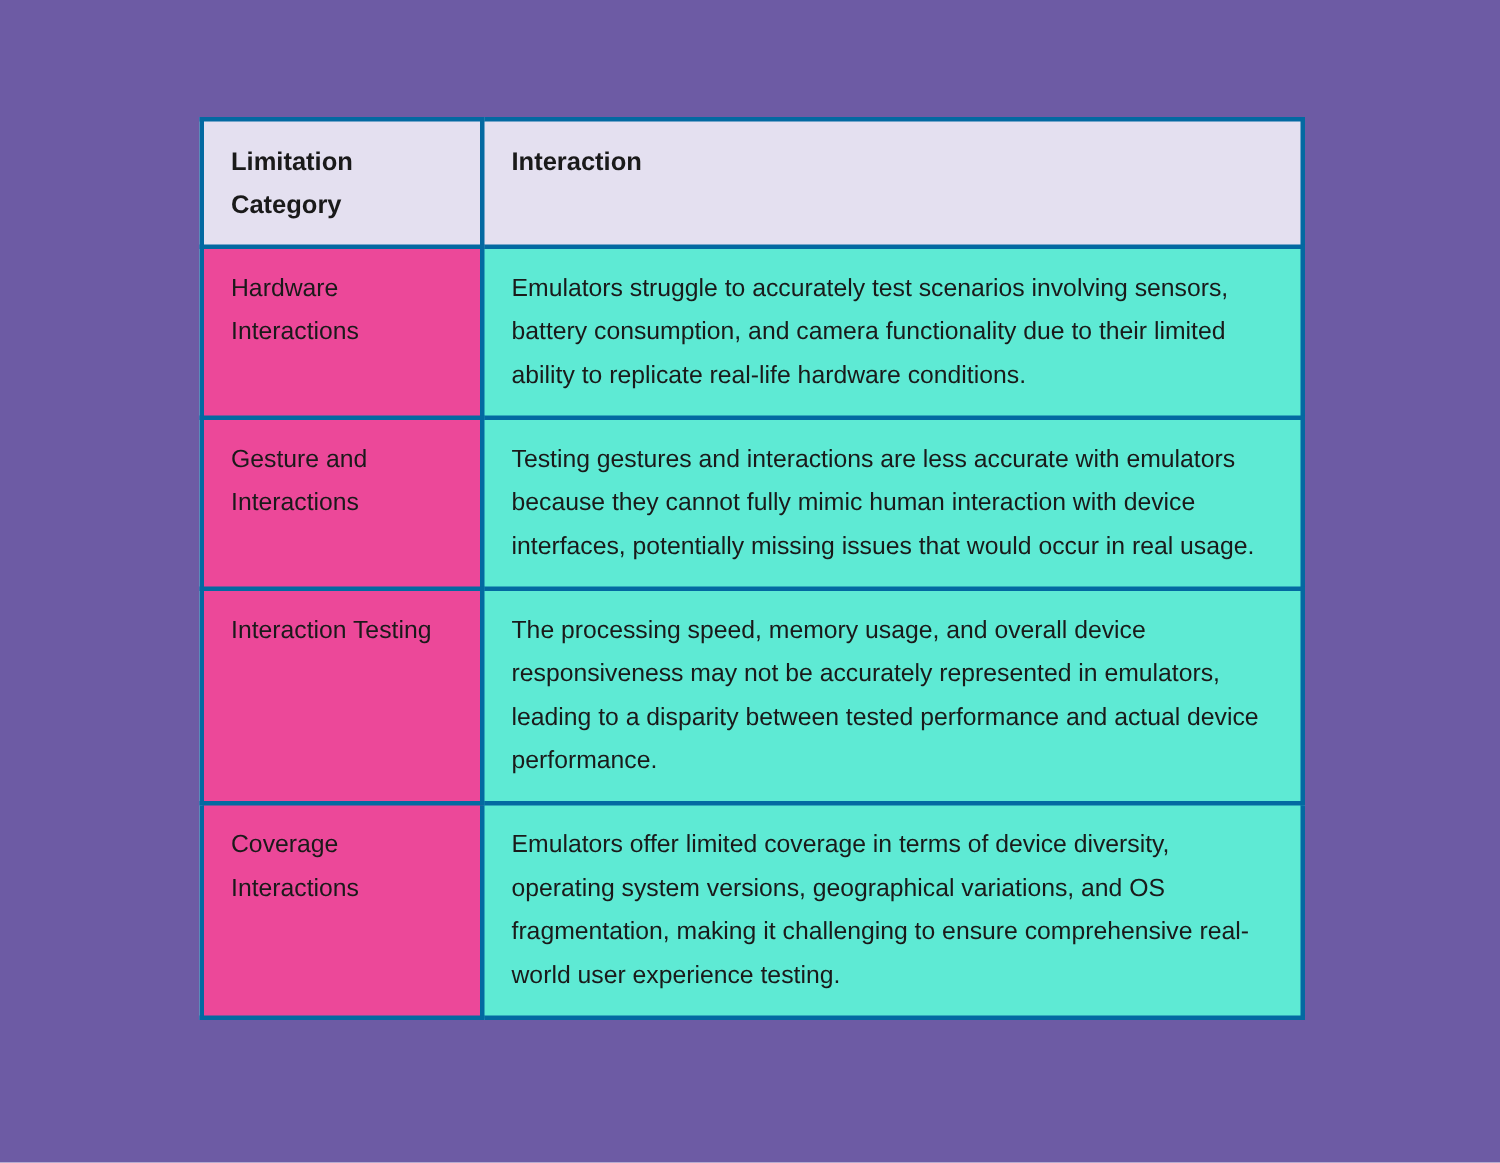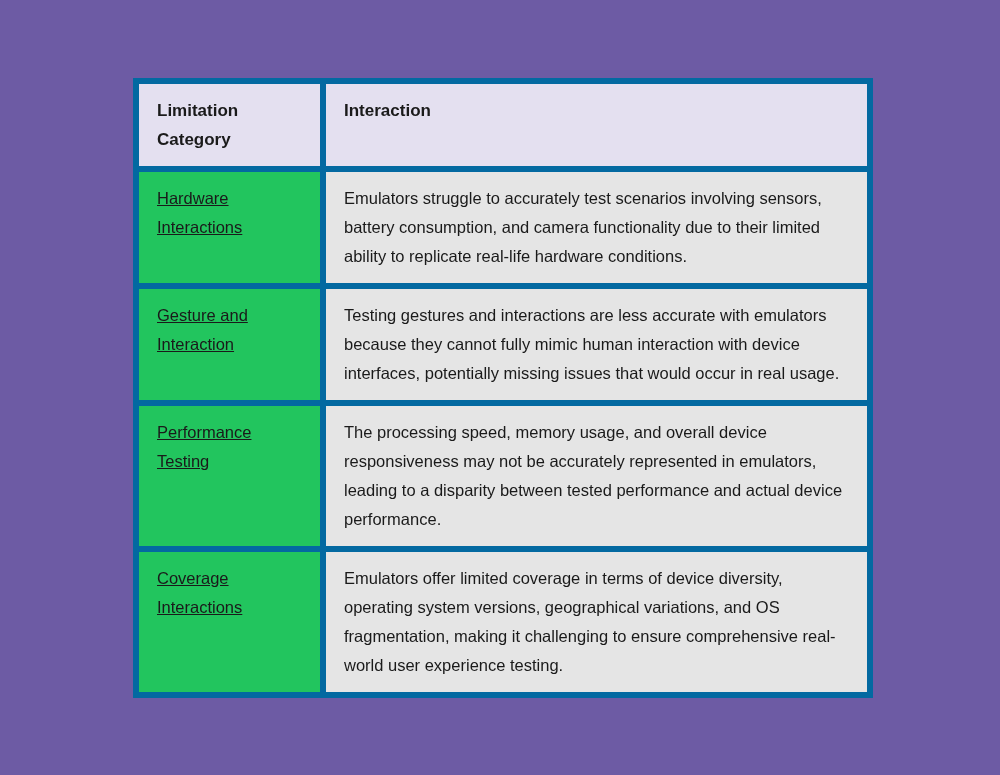--- a/index.html
+++ b/index.html
@@ -23,40 +23,39 @@
     position: absolute;
     left: 133px;
     top: 78px;
     width: 734px;
     border-collapse: collapse;
     table-layout: fixed;
     background: #ffffff;
   }
   table.limitations th,
   table.limitations td {
-    border: 6px solid #0369a1;
+    border: 3px solid #0369a1;
     vertical-align: top;
     text-align: left;
     padding: 12px 18px 12px 18px;
     font-size: 16.5px;
     line-height: 29px;
     word-wrap: break-word;
   }
   table.limitations th {
     background: #e4e0f0;
     font-weight: bold;
     font-size: 17px;
     height: 50px;
   }
   table.limitations td.category {
-    background: #22c55e;
-    text-decoration: underline;
+    background: #ec4899;
   }
   table.limitations td.description {
-    background: #e5e5e5;
+    background: #5eead4;
   }
   col.col-category { width: 187px; }
   col.col-description { width: 547px; }
 </style>
 </head>
 <body>
 
 <div class="canvas">
   <table class="limitations">
     <colgroup>
@@ -68,25 +67,25 @@
         <th>Limitation Category</th>
         <th>Interaction</th>
       </tr>
     </thead>
     <tbody>
       <tr>
         <td class="category">Hardware Interactions</td>
         <td class="description">Emulators struggle to accurately test scenarios involving sensors, battery consumption, and camera functionality due to their limited ability to replicate real-life hardware conditions.</td>
       </tr>
       <tr>
-        <td class="category">Gesture and Interaction</td>
+        <td class="category">Gesture and Interactions</td>
         <td class="description">Testing gestures and interactions are less accurate with emulators because they cannot fully mimic human interaction with device interfaces, potentially missing issues that would occur in real usage.</td>
       </tr>
       <tr>
-        <td class="category">Performance Testing</td>
+        <td class="category">Interaction Testing</td>
         <td class="description">The processing speed, memory usage, and overall device responsiveness may not be accurately represented in emulators, leading to a disparity between tested performance and actual device performance.</td>
       </tr>
       <tr>
         <td class="category">Coverage Interactions</td>
         <td class="description">Emulators offer limited coverage in terms of device diversity, operating system versions, geographical variations, and OS fragmentation, making it challenging to ensure comprehensive real-world user experience testing.</td>
       </tr>
     </tbody>
   </table>
 </div>
 

